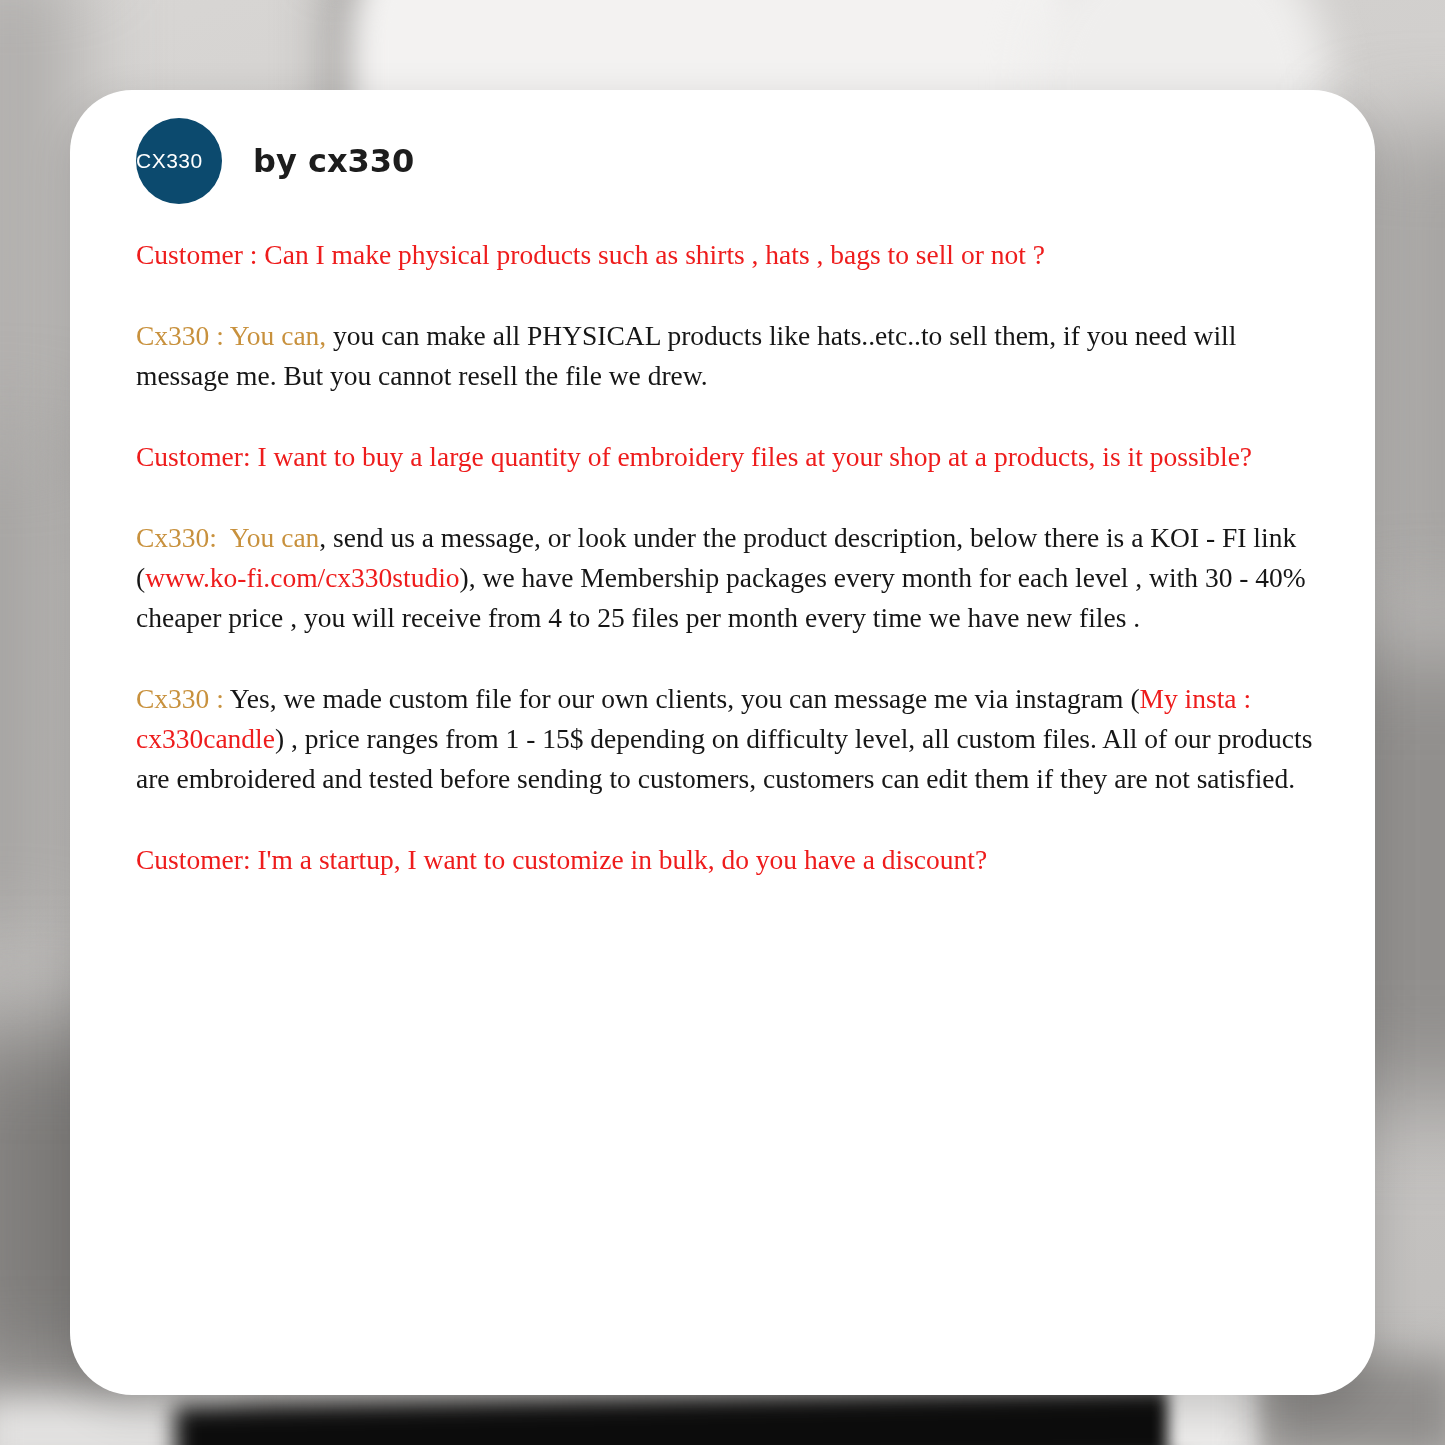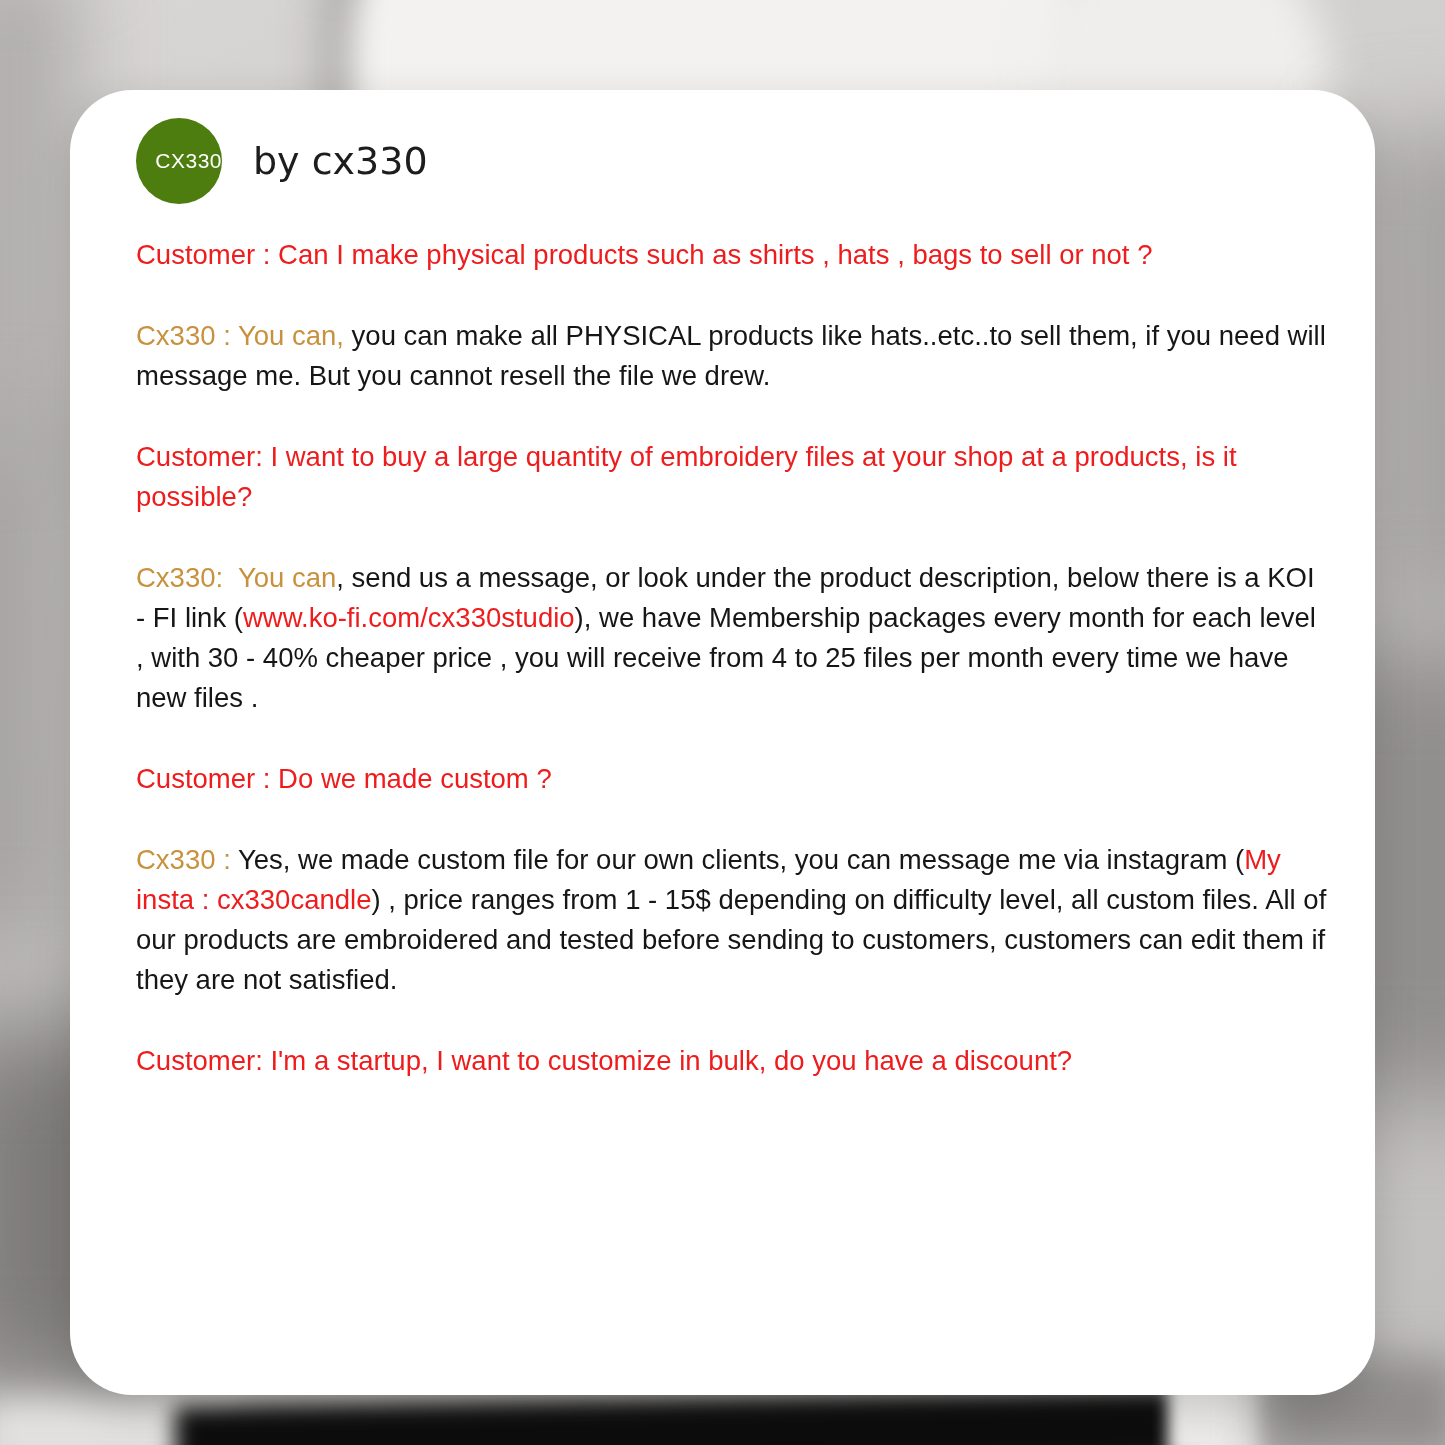--- a/index.html
+++ b/index.html
@@ -19,27 +19,27 @@
   .blob-bottom-black{left:175px;top:1398px;width:1010px;height:75px;background:#0d0d0d;filter:blur(11px);transform:rotate(-1deg);}
   .blob-bottom-light{left:1168px;top:1372px;width:95px;height:85px;background:#ecebea;filter:blur(8px);}
   .blob-bottom-right{left:1262px;top:1358px;width:200px;height:100px;background:#8f8d8b;filter:blur(22px);}
   .blob-bottom-left-light{left:-20px;top:1400px;width:260px;height:70px;background:#e3e2e1;filter:blur(18px);}
 
   
   .card{position:absolute;left:70px;top:90px;width:1305px;height:1305px;
         background:#ffffff;border-radius:62px;box-shadow:0 14px 44px rgba(0,0,0,0.16);
         box-sizing:border-box;padding:28px 45px 0 66px;}
   .header{display:flex;align-items:center;gap:31px;margin-top:0;}
-  .avatar{width:86px;height:86px;border-radius:50%;background:#4d7c0f;flex:0 0 auto;
-          display:flex;align-items:center;justify-content:flex-end;}
+  .avatar{width:86px;height:86px;border-radius:50%;background:#0c4a6e;flex:0 0 auto;
+          display:flex;align-items:center;justify-content:flex-start;}
   .avatar span{color:#ffffff;font-family:"Liberation Sans",sans-serif;font-size:21px;letter-spacing:0.5px;}
-  .title{font-family:"DejaVu Sans",sans-serif;font-weight:400;font-size:38px;color:#1d1d1d;}
+  .title{font-family:"DejaVu Sans",sans-serif;font-weight:700;font-size:32px;color:#1d1d1d;}
 
   .conversation{margin-top:31px;}
-  .conversation p{font-family:Liberation Sans, sans-serif;font-size:27.5px;line-height:40px;
+  .conversation p{font-family:Liberation Serif, serif;font-size:27.5px;line-height:40px;
                   margin:0 0 41px 0;white-space:pre-wrap;}
   .red{color:#ee1c1c;}
   .gold{color:#c8913d;text-align:right;}
   .blk{color:#161616;}
 </style>
 </head>
 <body>
 
 <div class="stage">
 
@@ -68,21 +68,20 @@
     <div class="conversation">
 
       <p><span class="red">Customer : Can I make physical products such as shirts , hats , bags to sell or not ?</span></p>
 
       <p><span class="gold">Cx330 : You can,</span><span class="blk"> you can make all PHYSICAL products like hats..etc..to sell them, if you need will message me. But you cannot resell the file we drew.</span></p>
 
       <p><span class="red">Customer: I want to buy a large quantity of embroidery files at your shop at a products, is it possible?</span></p>
 
       <p><span class="gold">Cx330:  You can</span><span class="blk">, send us a message, or look under the product description, below there is a KOI - FI link (</span><span class="red">www.ko-fi.com/cx330studio</span><span class="blk">), we have Membership packages every month for each level , with 30 - 40% cheaper price , you will receive from 4 to 25 files per month every time we have new files .</span></p>
 
-      <p><span class="red">Customer : Do we made custom ?</span></p>
 
       <p><span class="gold">Cx330 : </span><span class="blk">Yes, we made custom file for our own clients, you can message me via instagram (</span><span class="red">My insta : cx330candle</span><span class="blk">) , price ranges from 1 - 15$ depending on difficulty level, all custom files. All of our products are embroidered and tested before sending to customers, customers can edit them if they are not satisfied.</span></p>
 
       <p><span class="red">Customer: I'm a startup, I want to customize in bulk, do you have a discount?</span></p>
 
 
     </div>
   </div>
 </div>
 

